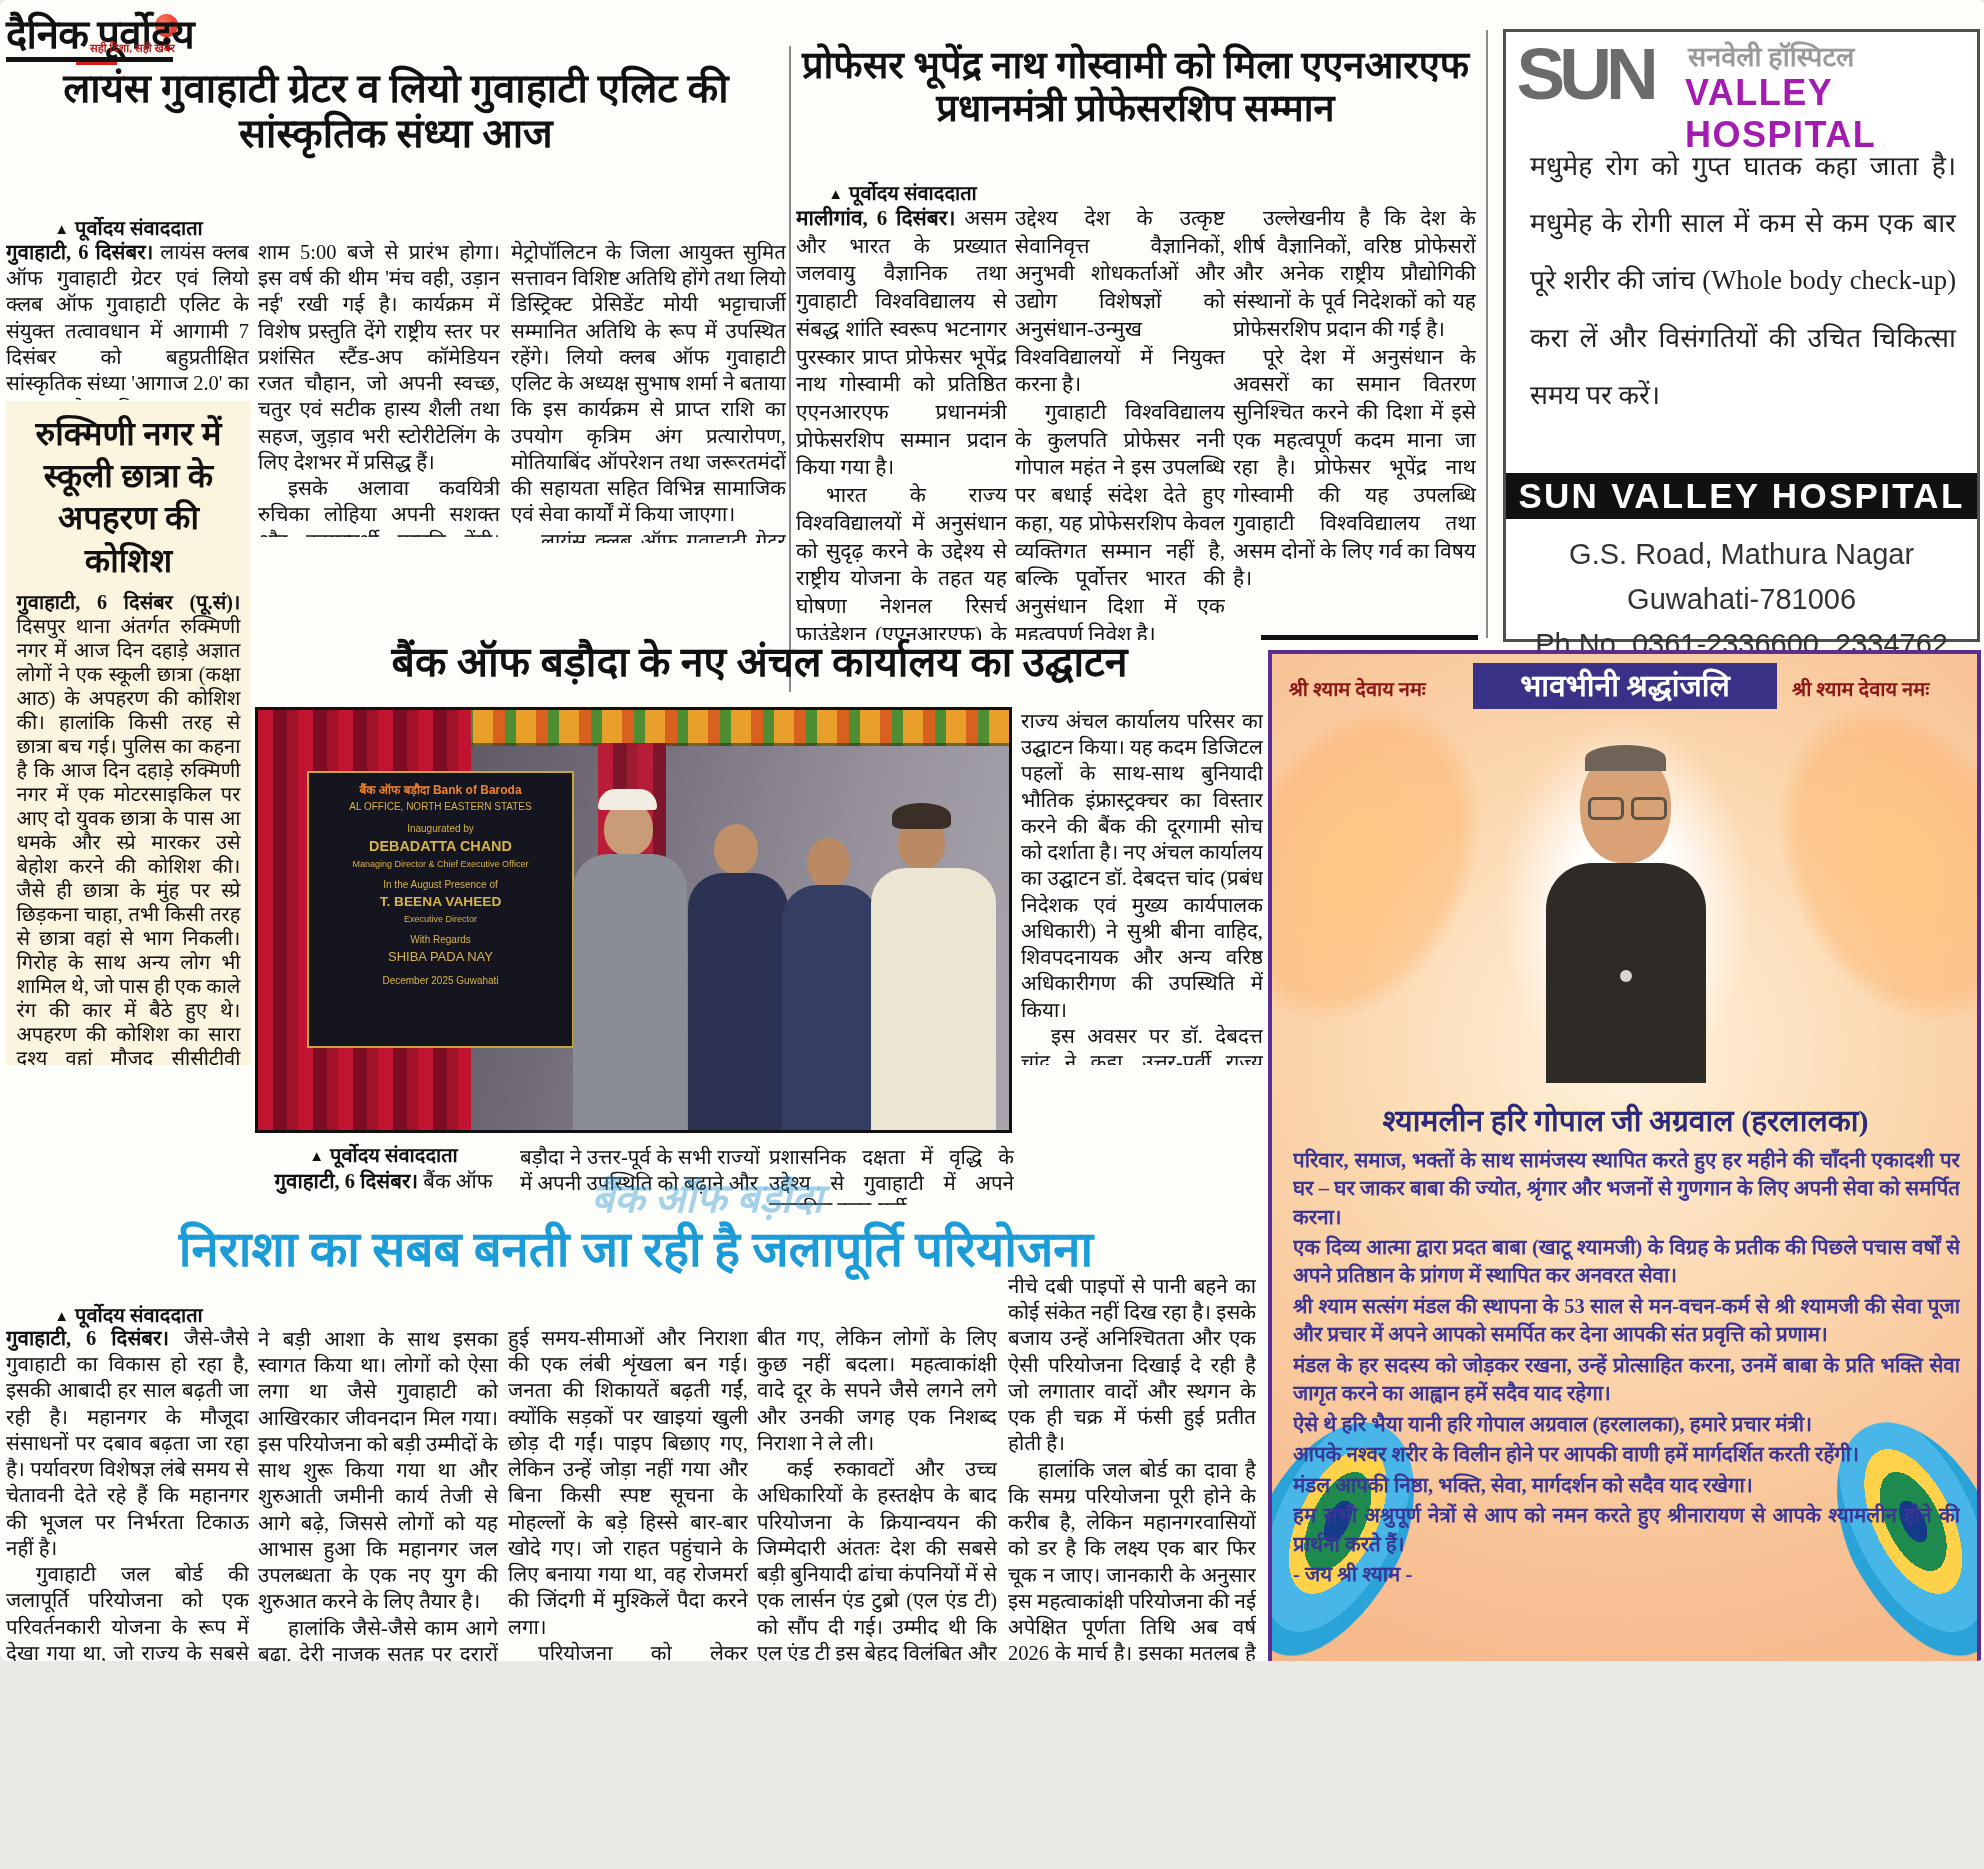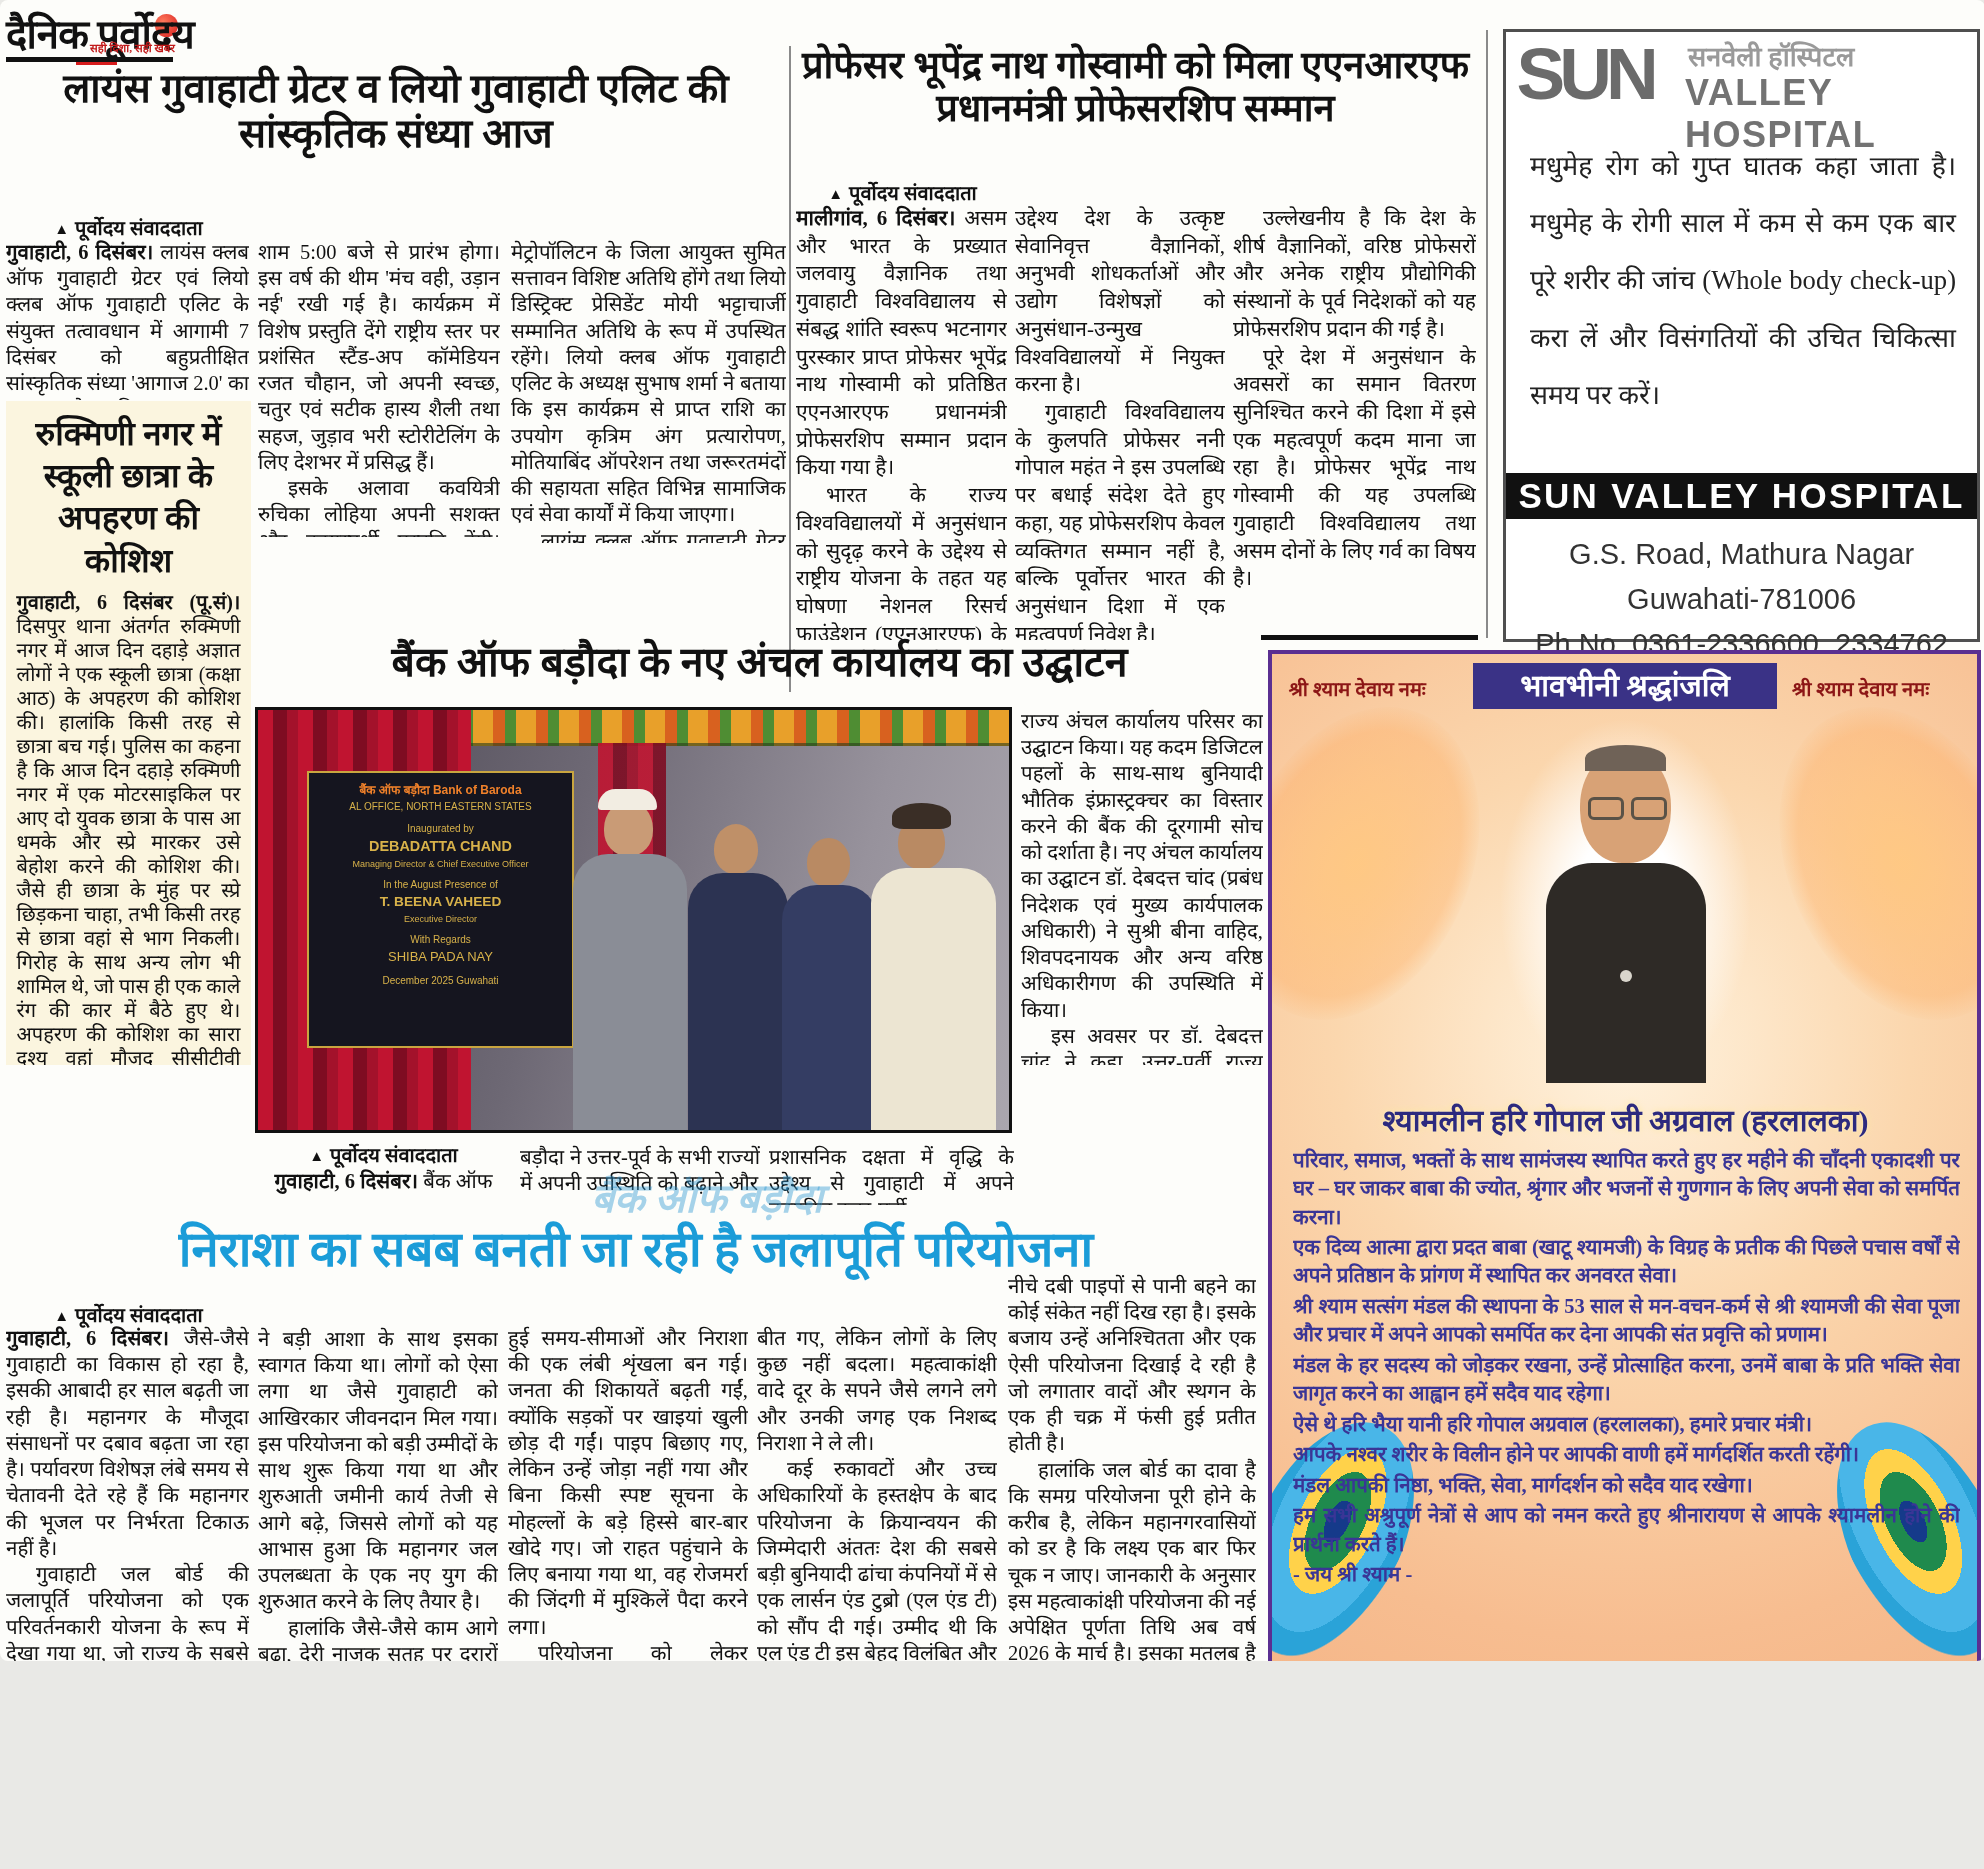--- a/index.html
+++ b/index.html
@@ -29,21 +29,21 @@
   
   .box-kidnap{background:#fbf5df;padding:12px 10.6px;box-sizing:border-box;}
   .box-kidnap h3{margin:0 0 7.6px 0;font-size:33px;line-height:1.28;text-align:center;font-weight:bold;}
   .box-kidnap .bt{font-size:20px;line-height:1.2;}
 
   
   .sunad{border:3px solid #4f4f4f;background:#fff;box-sizing:border-box;}
   .sun-logo-word{font-size:73px;font-weight:bold;color:#6b6b6b;letter-spacing:-6px;
                  font-family:"Liberation Sans","DejaVu Sans",sans-serif;}
   .sun-hi{font-size:27px;font-weight:bold;color:#9a9a9a;}
-  .sun-en{font-size:36px;font-weight:bold;color:#737373;letter-spacing:1.5px;
+  .sun-en{font-size:36px;font-weight:bold;color:#a21caf;letter-spacing:1.5px;
           font-family:"Liberation Sans","DejaVu Sans",sans-serif;}
   .sun-body{font-size:26.6px;line-height:2.15;color:#222;text-align:justify;}
   .sun-banner{background:#111;color:#fff;font-weight:bold;font-size:35px;letter-spacing:2.3px;
               text-align:center;line-height:46px;font-family:"Liberation Sans","DejaVu Sans",sans-serif;}
   .sun-addr{font-size:29px;line-height:1.55;color:#333;text-align:center;
             font-family:"Liberation Sans","DejaVu Sans",sans-serif;}
 
   
   .photo{background:linear-gradient(105deg,#4a4550 0%,#6d6874 40%,#97929c 75%,#aaa6ae 100%);
          border:3px solid #111;box-sizing:border-box;overflow:hidden;}

